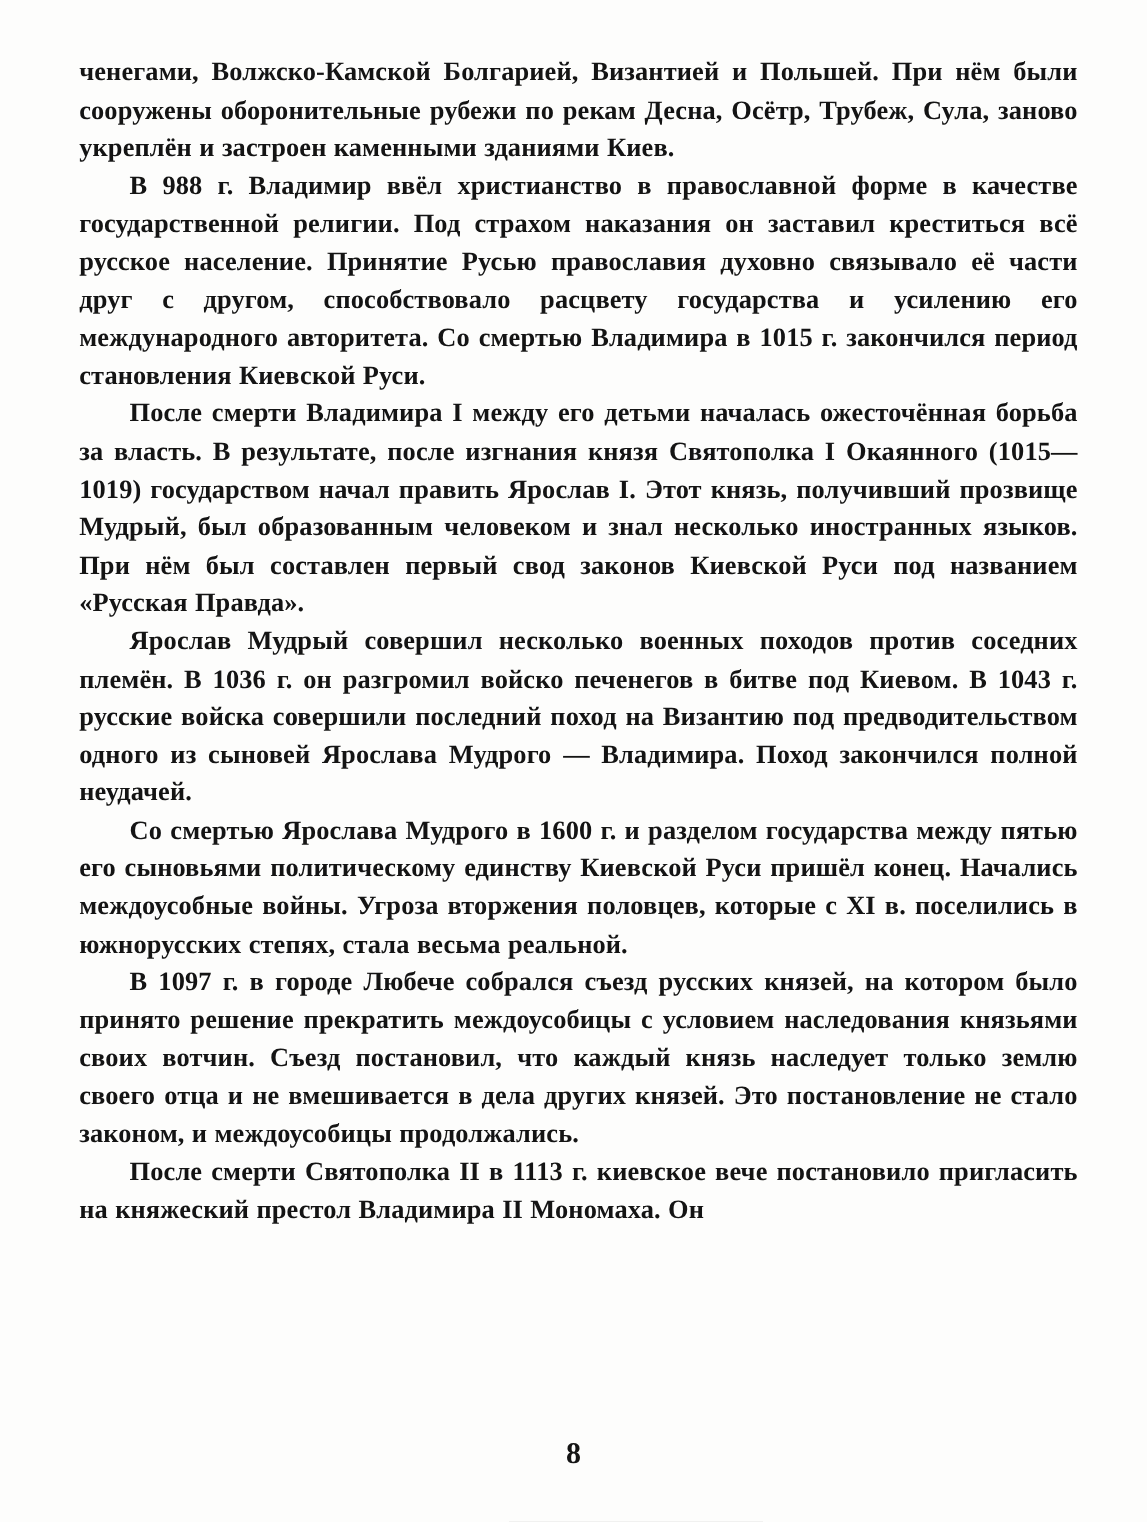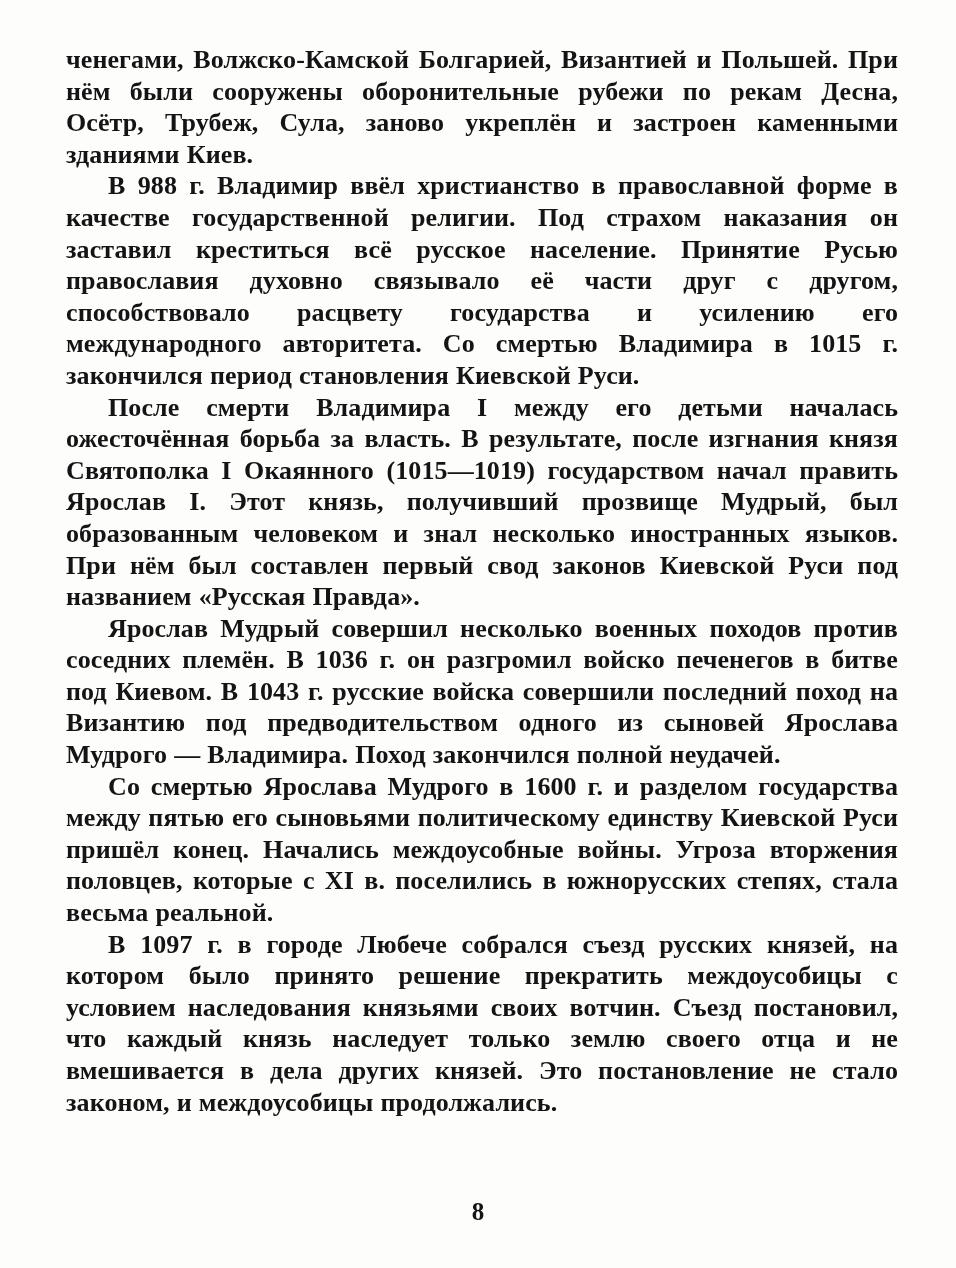--- a/index.html
+++ b/index.html
@@ -18,21 +18,21 @@
     color: #141414;
   }
   .text-block {
     position: absolute;
     left: 66px;
     top: 44px;
     width: 832px;
   }
   .para {
     margin: 0;
-    font-size: 26px;
+    font-size: 22px;
     line-height: 31.6px;
     font-weight: 700;
     text-align: justify;
     text-indent: 42px;
     letter-spacing: 0.1px;
     word-spacing: 0.5px;
   }
   .para.no-indent {
     text-indent: 0;
   }
@@ -51,15 +51,16 @@
 <body>
 
 <div class="page">
   <div class="text-block">
     <p class="para no-indent">ченегами, Волжско-Камской Болгарией, Византией и Польшей. При нём были сооружены оборонительные рубежи по рекам Десна, Осётр, Трубеж, Сула, заново укреплён и застроен каменными зданиями Киев.</p>
     <p class="para">В 988 г. Владимир ввёл христианство в православной форме в качестве государственной религии. Под страхом наказания он заставил креститься всё русское население. Принятие Русью православия духовно связывало её части друг с другом, способствовало расцвету государства и усилению его международного авторитета. Со смертью Владимира в 1015 г. закончился период становления Киевской Руси.</p>
     <p class="para">После смерти Владимира I между его детьми началась ожесточённая борьба за власть. В результате, после изгнания князя Святополка I Окаянного (1015—1019) государством начал править Ярослав I. Этот князь, получивший прозвище Мудрый, был образованным человеком и знал несколько иностранных языков. При нём был составлен первый свод законов Киевской Руси под названием «Русская Правда».</p>
     <p class="para">Ярослав Мудрый совершил несколько военных походов против соседних племён. В 1036 г. он разгромил войско печенегов в битве под Киевом. В 1043 г. русские войска совершили последний поход на Византию под предводительством одного из сыновей Ярослава Мудрого — Владимира. Поход закончился полной неудачей.</p>
     <p class="para">Со смертью Ярослава Мудрого в 1600 г. и разделом государства между пятью его сыновьями политическому единству Киевской Руси пришёл конец. Начались междоусобные войны. Угроза вторжения половцев, которые с XI в. поселились в южнорусских степях, стала весьма реальной.</p>
     <p class="para">В 1097 г. в городе Любече собрался съезд русских князей, на котором было принято решение прекратить междоусобицы с условием наследования князьями своих вотчин. Съезд постановил, что каждый князь наследует только землю своего отца и не вмешивается в дела других князей. Это постановление не стало законом, и междоусобицы продолжались.</p>
+    <p class="para">После смерти Святополка II в 1113 г. киевское вече постановило пригласить на княжеский престол Владимира II Мономаха. Он</p>
   </div>
   <div class="page-number">8</div>
 </div>
 
 </body></html>

